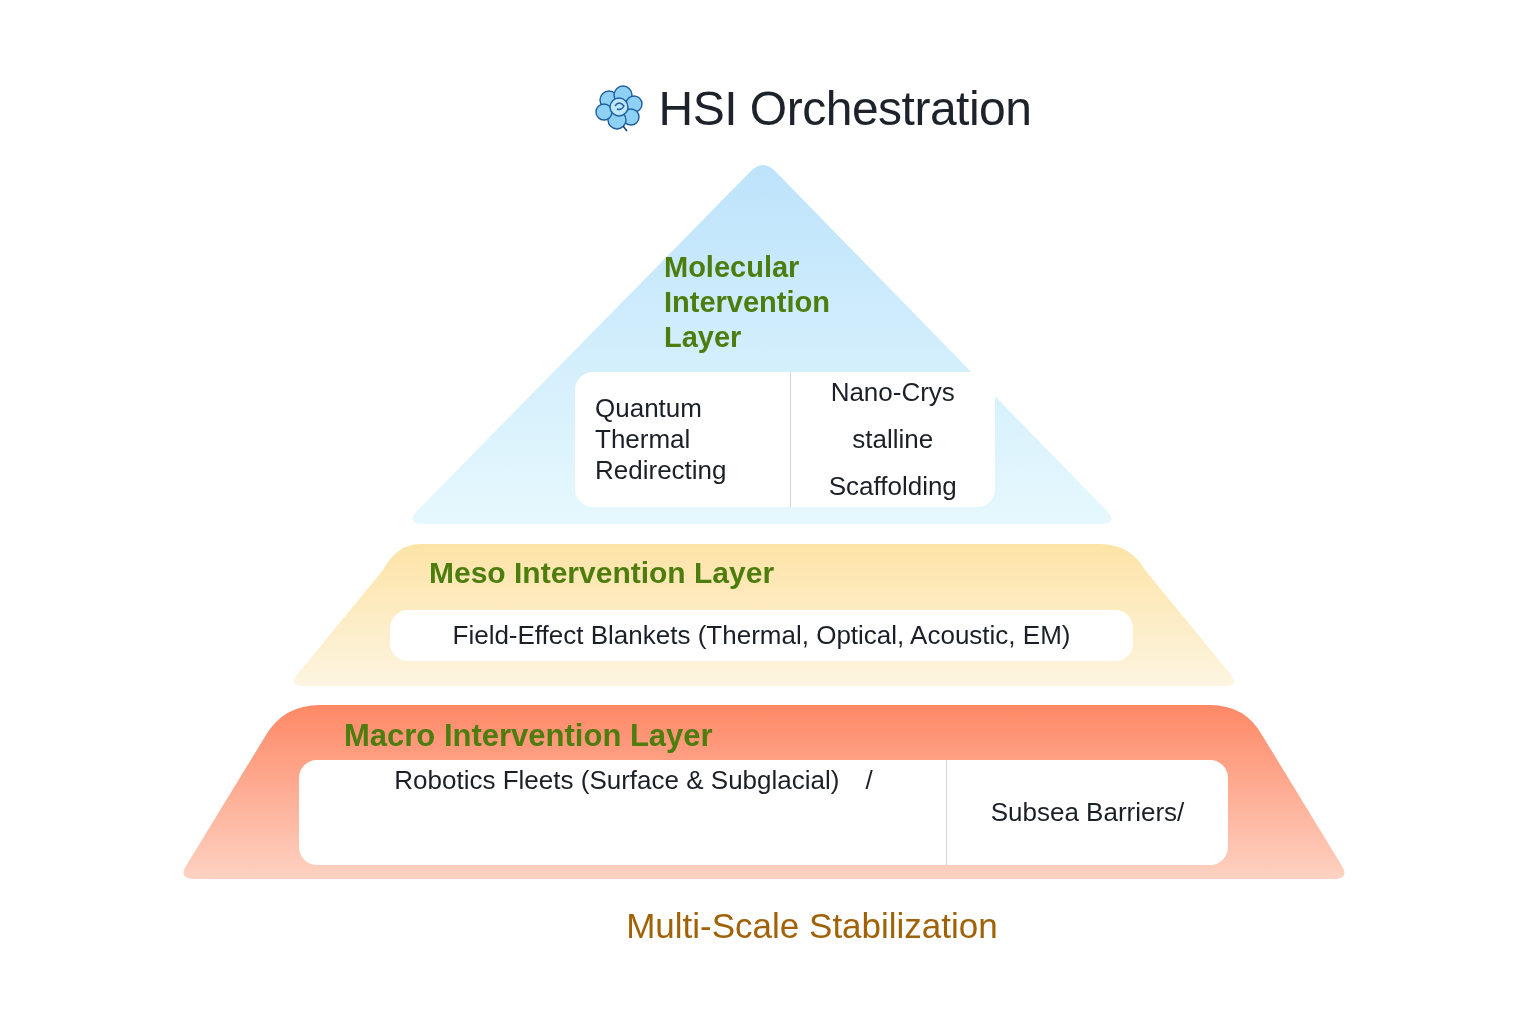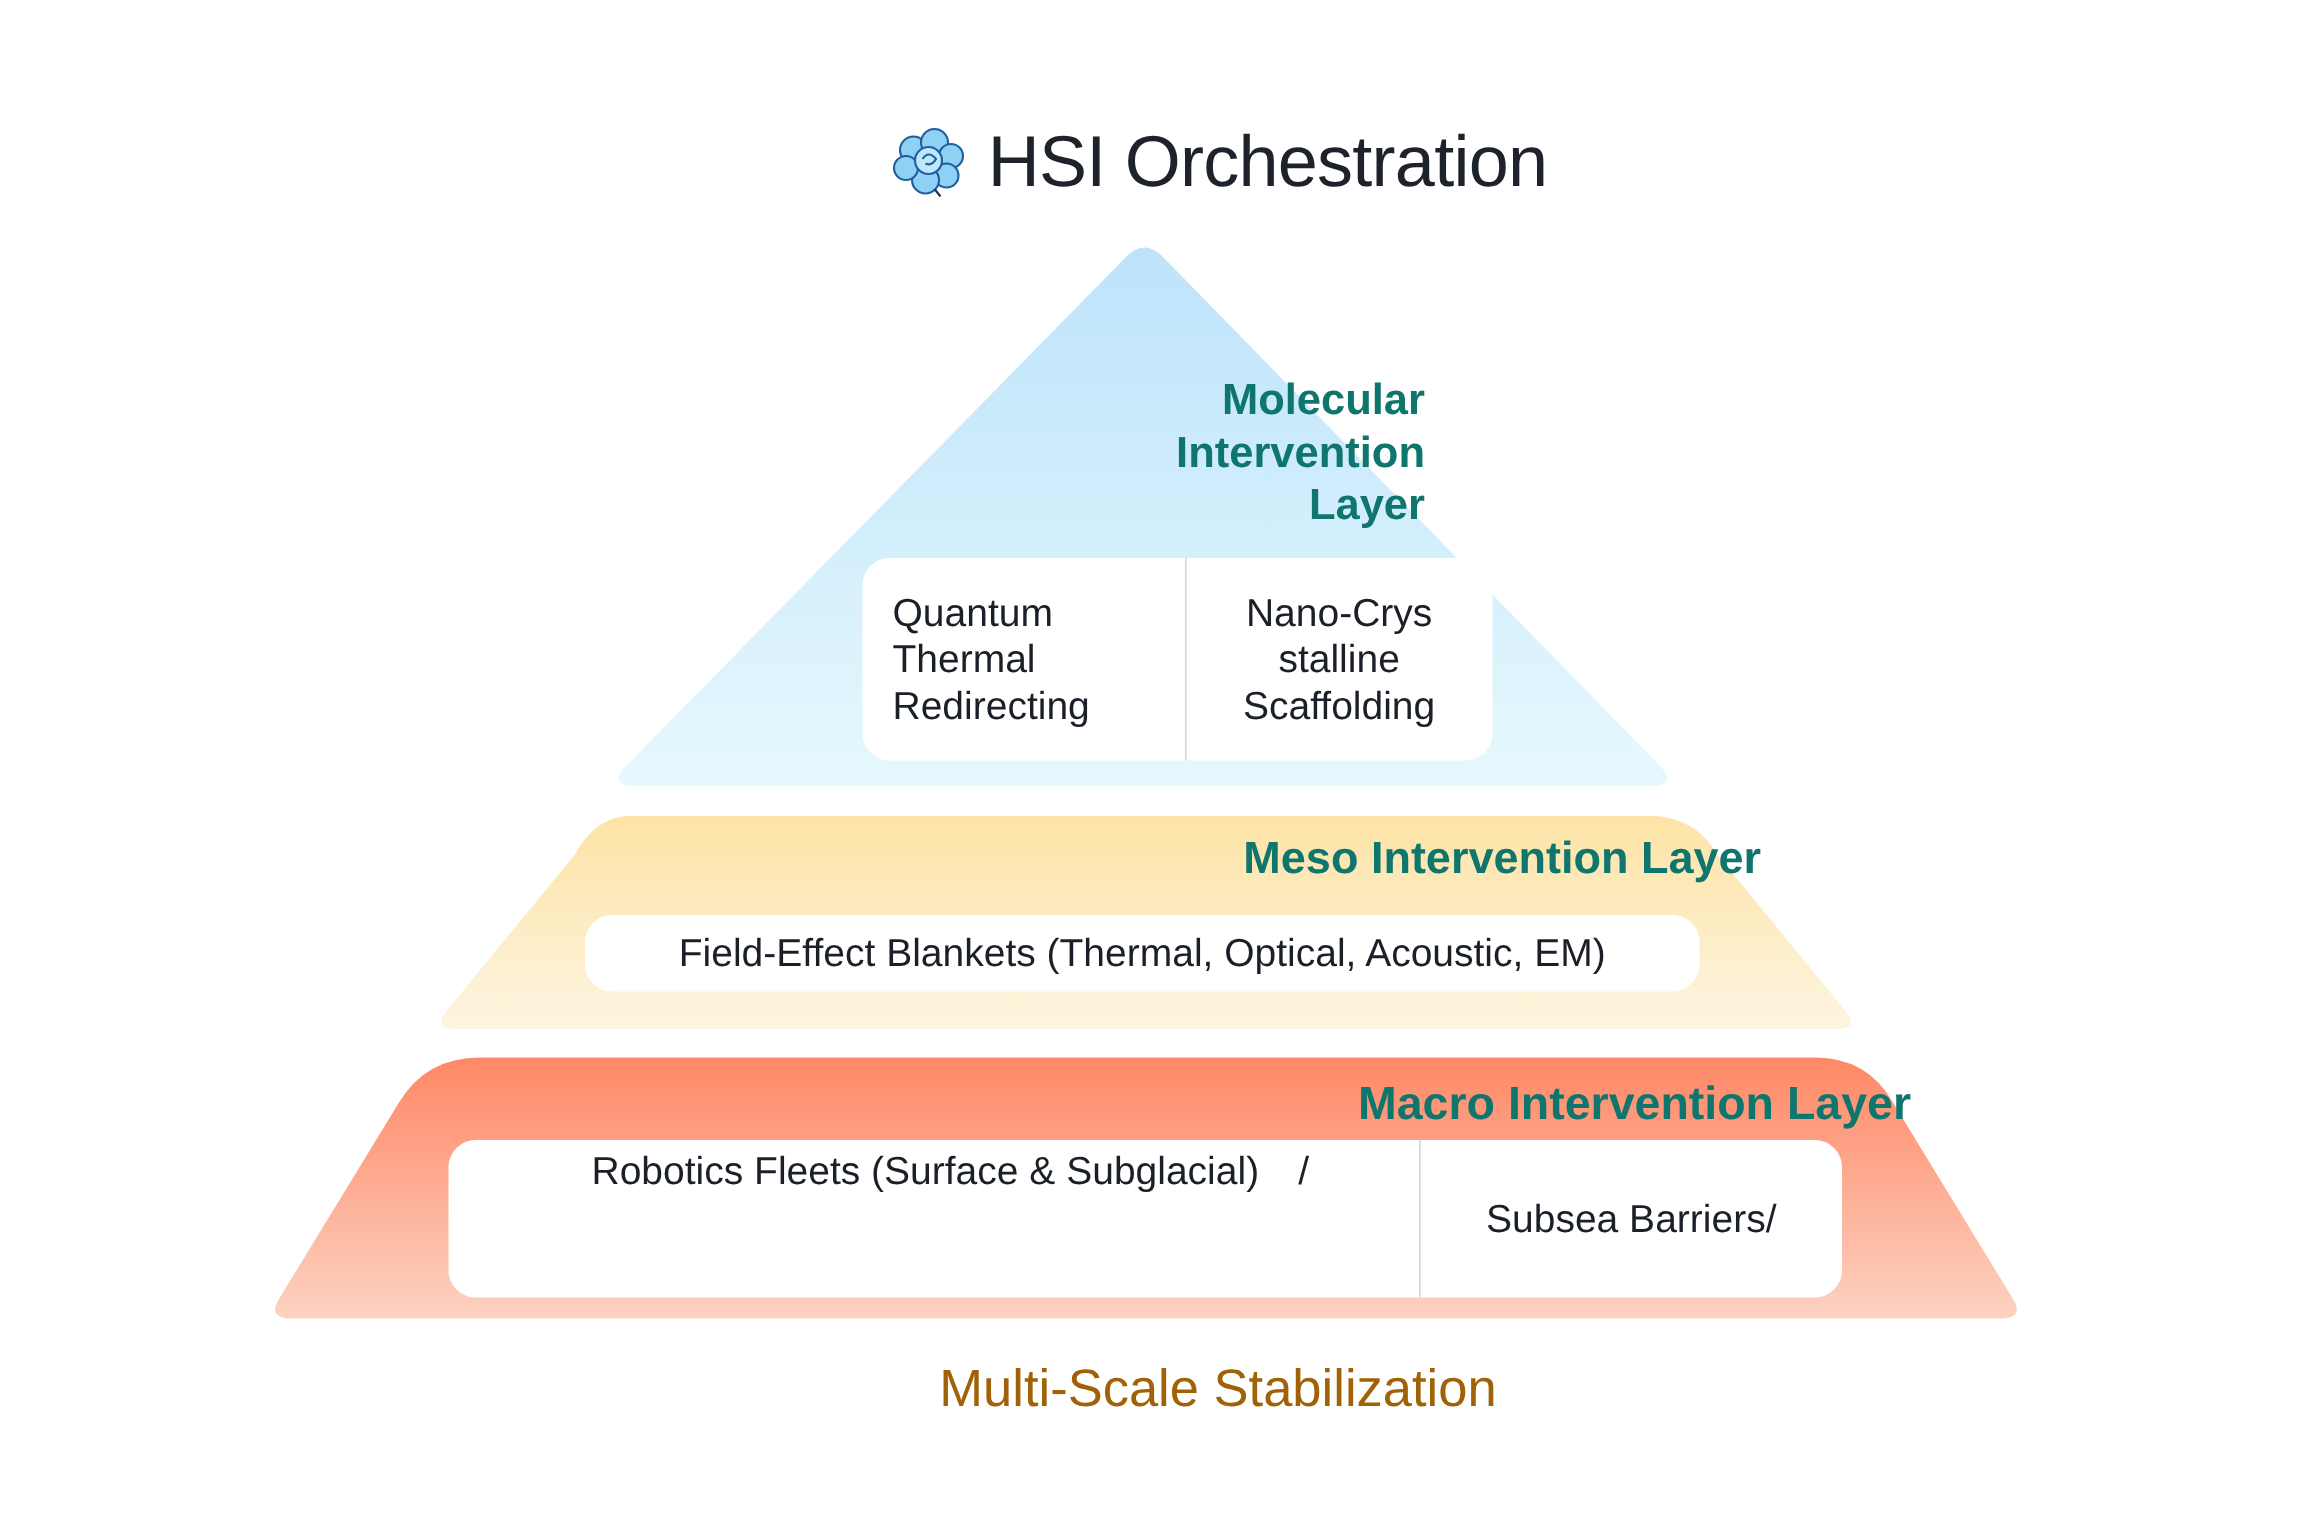--- a/index.html
+++ b/index.html
@@ -3,29 +3,29 @@
   <meta charset="utf-8">
   <style>
     html, body { margin:0; padding:0; background:#ffffff; }
     body { width:1536px; height:1024px; position:relative; overflow:hidden;
       font-family:"Liberation Sans", "DejaVu Sans", sans-serif; color:#1b2028; }
     .abs { position:absolute;padding-left:44px; }
     #title-wrap { left:0; top:78px; width:1536px; height:60px; display:flex; justify-content:center; align-items:center; gap:14px; }
     #title-text { font-size:48px; font-weight:500; letter-spacing:-0.5px; color:#1d222b; }
     #title-icon { width:52px; height:48px; }
     svg#pyramid { position:absolute; left:0; top:0; }
-    .layer-title { text-align:right; font-weight:700; color:#0f766e; }
+    .layer-title { text-align:left; font-weight:700; color:#4d7c0f; }
     #mol-title { left:620px; top:250px; width:286px; font-size:29px; line-height:35px; font-weight:600; }
     #meso-title { left:385px; top:553px; width:745px; font-size:30px; line-height:40px; font-weight:600; }
     #macro-title { left:300px; top:716px; width:930px; font-size:31px; line-height:40px; font-weight:600; }
     .box { background:#ffffff; border-radius:18px; position:absolute; display:flex; }
     #mol-box { left:575px; top:372px; width:420px; height:135px; }
     #mol-box .cell { flex:1; display:flex; flex-direction:column; justify-content:center; font-size:26px; line-height:31px; padding:0 10px; box-sizing:border-box; }
     #mol-box .cell.left { align-items:flex-start; padding-left:20px; text-align:left; }
-    #mol-box .cell.right { align-items:center; text-align:center; }
+    #mol-box .cell.right { align-items:center; text-align:center;gap:16px; }
     .divider { width:1px; background:#cfd5da; align-self:stretch; }
     #meso-box { left:390px; top:610px; width:743px; height:51px; align-items:center; justify-content:center; font-size:26px; }
     #macro-box { left:299px; top:760px; width:929px; height:105px; }
     #macro-box .cell-left { width:647px; display:flex; flex-direction:row; justify-content:center; font-size:26px; line-height:41px; box-sizing:border-box; padding-left:22px; }
     #macro-box .cell-left .l2 { padding-left:143px; }
     #macro-box .cell-right { flex:1; display:flex; flex-direction:column; justify-content:center; align-items:center; font-size:26px; line-height:41px; text-align:center; }
     #footer { left:0; top:906px; width:1536px; text-align:center; font-size:35px; font-weight:500; color:#a16207; }
     .slash { display:inline-block; margin-left:26px; }
   </style>
 </head>

